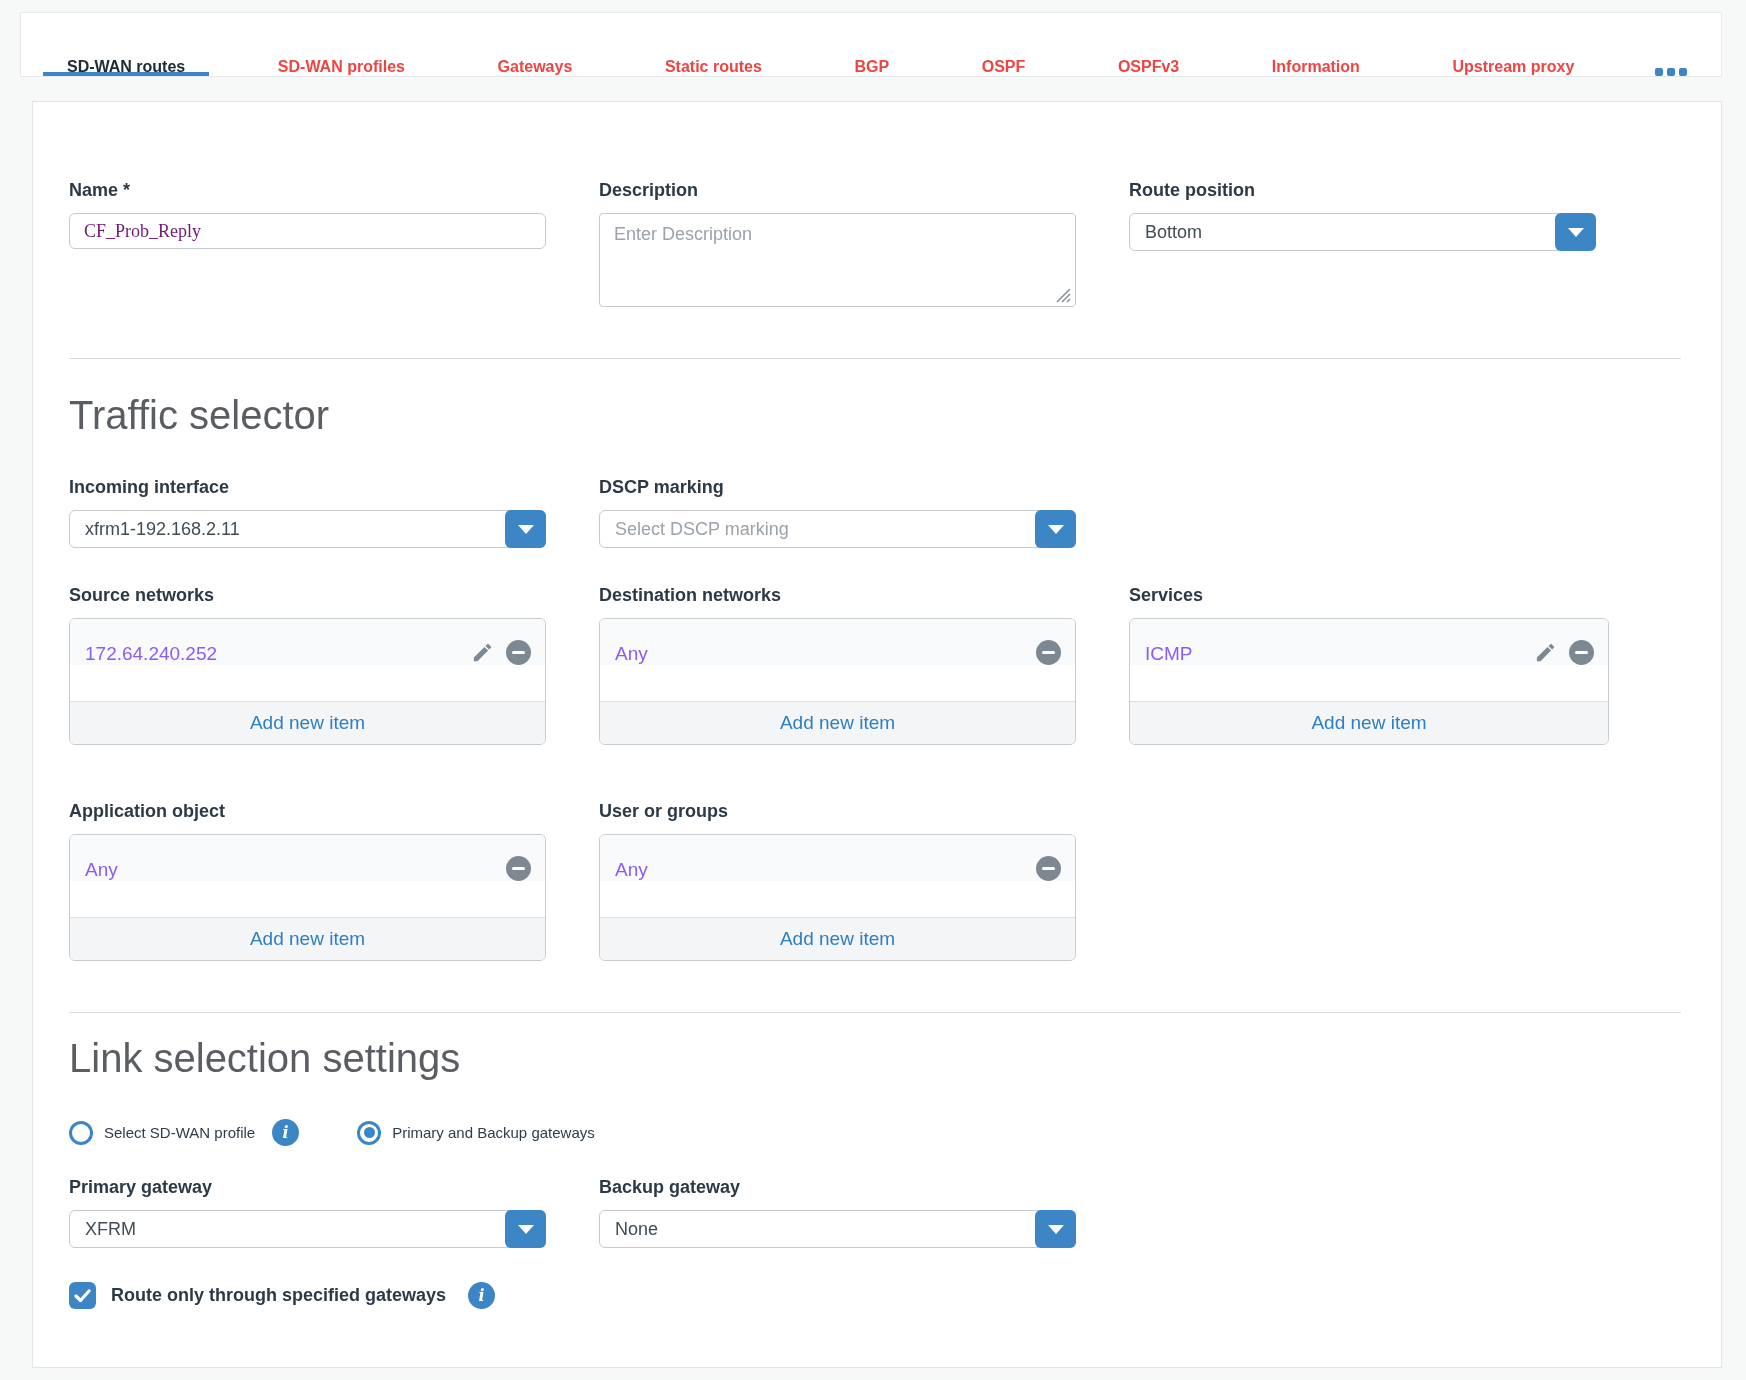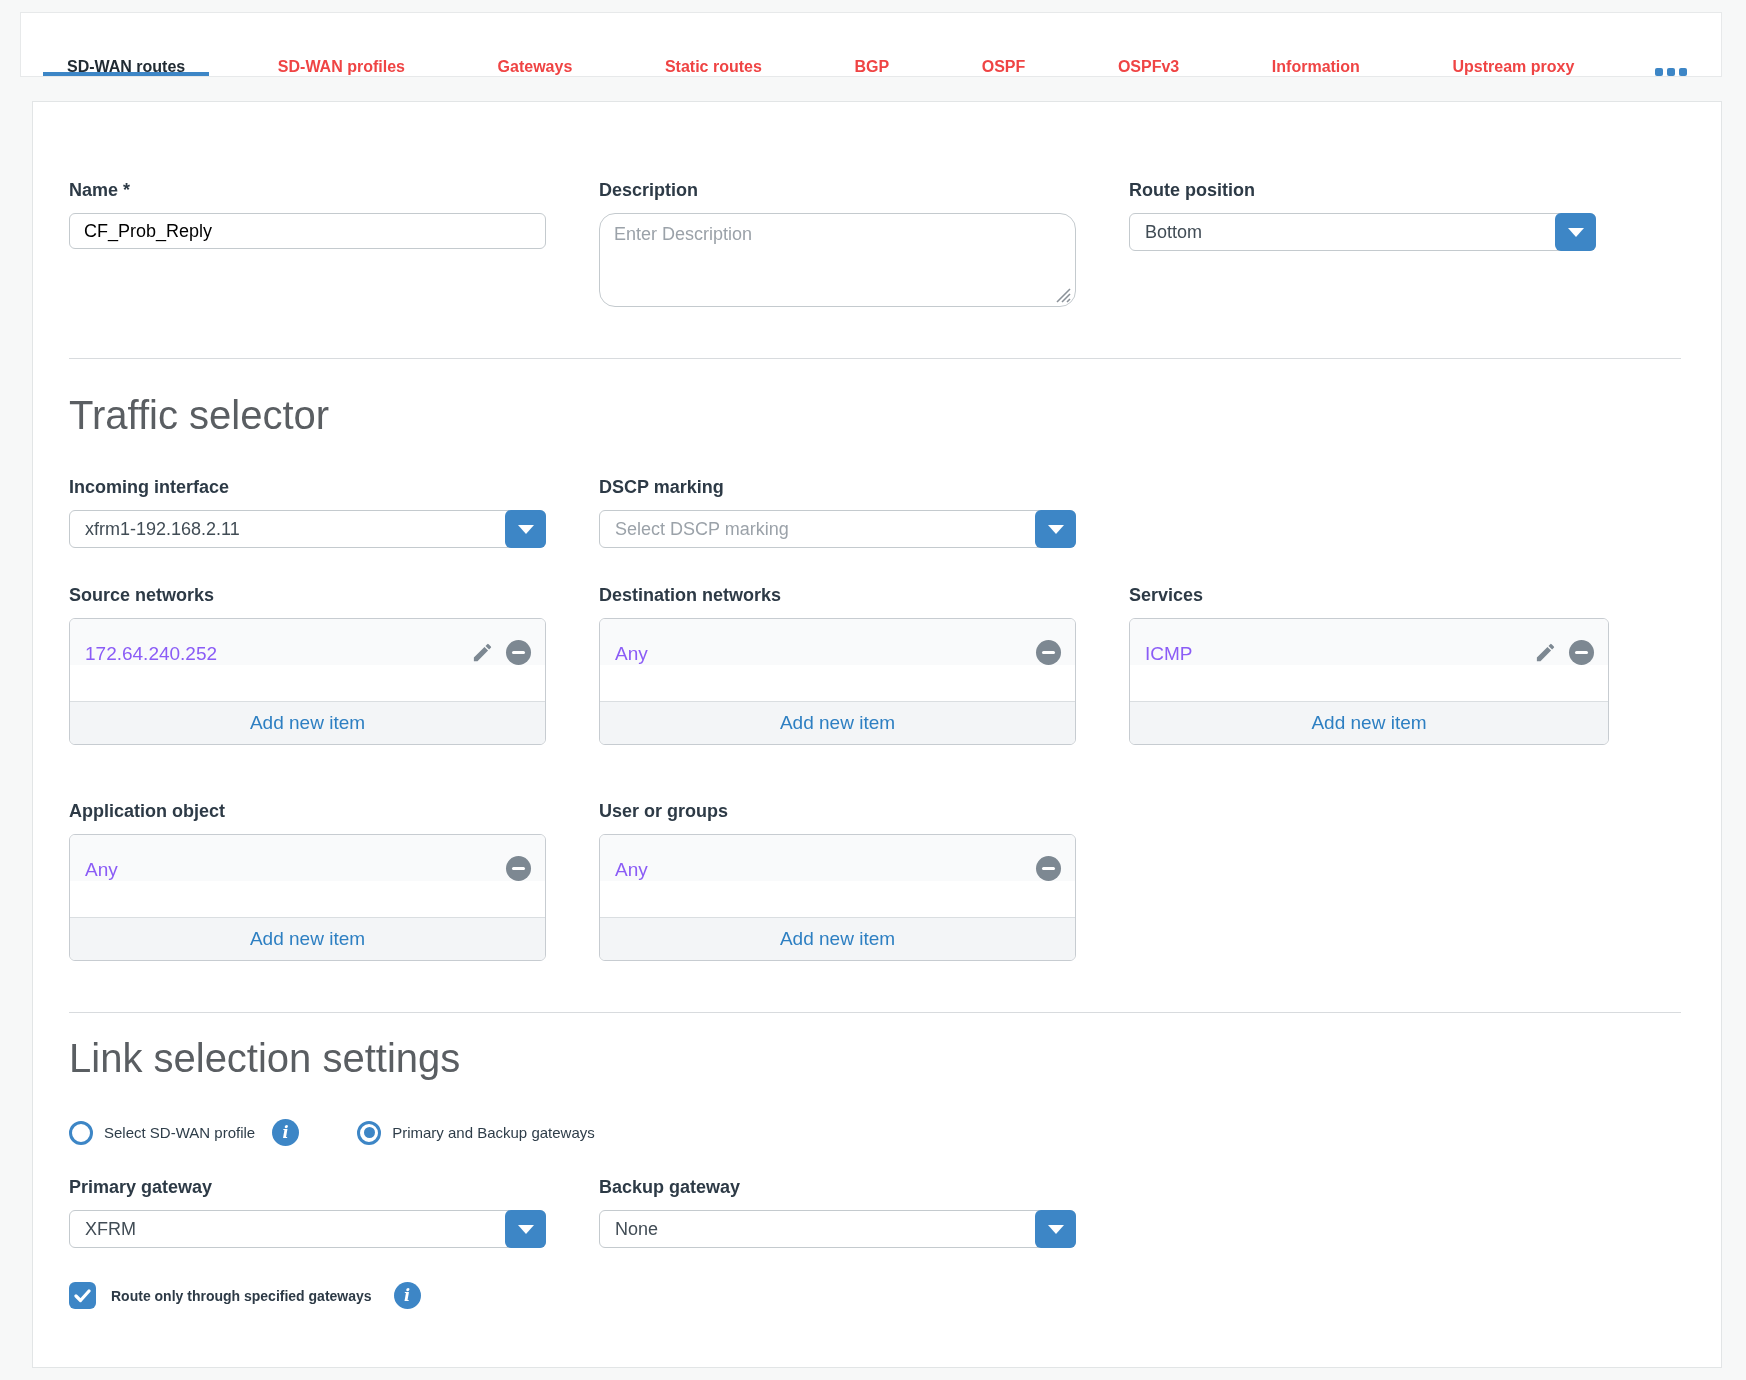--- a/index.html
+++ b/index.html
@@ -38,27 +38,27 @@
     background:#fff; border:1px solid #e2e5e6;
     padding:0 40px 0 36px;
   }
 
   .grid3 { display:grid; grid-template-columns:477px 477px 480px; column-gap:53px; align-items:start; }
 
   .field-label { display:block; font-size:18px; font-weight:700; color:#2d3a46; margin-bottom:12px; line-height:22px; }
 
   .text-input {
     width:100%; height:36px; border:1px solid #c4cace; border-radius:6px;
-    padding:0 14px; font-size:18px; color:#000000; background:#fff;
-    font-family:Liberation Sans, sans-serif; outline:none;
+    padding:0 14px; font-size:18px; color:#701a75; background:#fff;
+    font-family:Liberation Serif, serif; outline:none;
   }
 
   .textarea-wrap { position:relative; }
   textarea.desc {
-    width:100%; height:94px; border:1px solid #c4cace; border-radius:16px;
+    width:100%; height:94px; border:1px solid #c4cace; border-radius:4px;
     padding:10px 14px; font-size:18px; color:#414c55; resize:none;
     font-family:"Liberation Sans", sans-serif; outline:none;
   }
   textarea.desc::placeholder, .text-input::placeholder { color:#9ba2a9; }
   .resize-grip { position:absolute; right:5px; bottom:8px; pointer-events:none; }
 
   
   .dropdown {
     position:relative; height:38px; border:1px solid #c4cace; border-radius:6px;
     background:#fff; display:flex; align-items:center;
@@ -109,21 +109,21 @@
     width:27px; height:27px; border-radius:50%; background:#3d86c6; flex:none;
     display:flex; align-items:center; justify-content:center;
     color:#fff; font-family:"DejaVu Serif", serif; font-style:italic; font-weight:700; font-size:16px;
     cursor:pointer;
   }
   .check-row { display:flex; align-items:center; margin-top:34px; }
   .checkbox {
     width:27px; height:27px; border-radius:6px; background:#3d86c6; flex:none;
     display:flex; align-items:center; justify-content:center; cursor:pointer;
   }
-  .check-label { font-size:14px; font-weight:700; color:#2d3a46; margin-left:15px; }
+  .check-label { font-size:18px; font-weight:700; color:#2d3a46; margin-left:15px; }
 
   .mt-rowA { margin-top:77px; }
   .mt-div1 { margin-top:47px; }
   .mt-head1 { margin-top:38px; }
   .mt-rowB { margin-top:43px; }
   .mt-rowC { margin-top:36px; }
   .mt-rowD { margin-top:55px; }
   .mt-div2 { margin-top:51px; }
   .mt-head2 { margin-top:27px; }
   .mt-rowE { margin-top:30px; }

